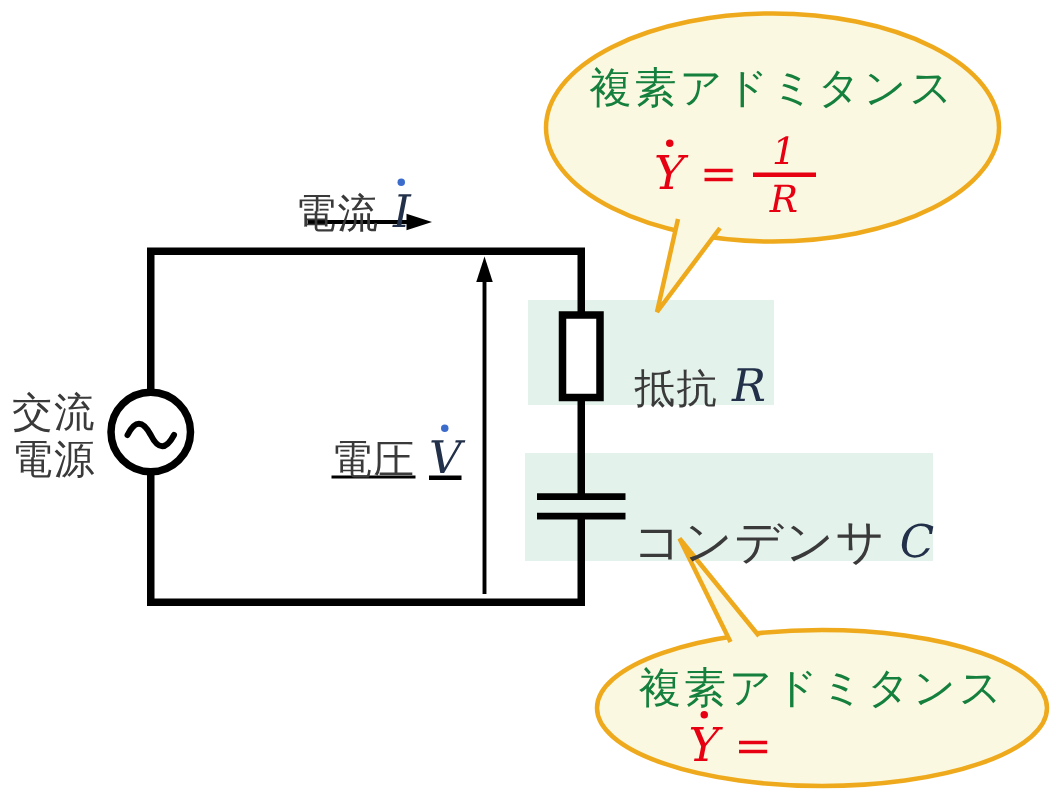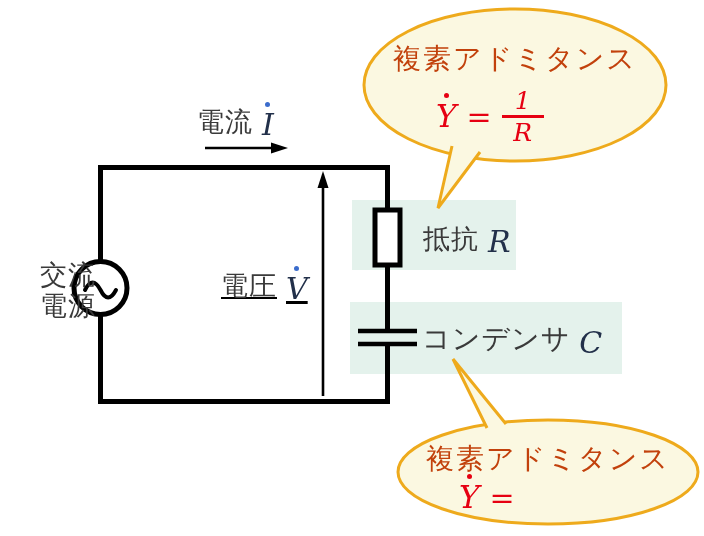--- a/index.html
+++ b/index.html
@@ -6,31 +6,31 @@
   #stage{
     position:relative;width:704px;height:536px;background:#ffffff;overflow:hidden;
     font-family:"Liberation Sans","DejaVu Sans",sans-serif;
   }
   
   .hl{position:absolute;background:#e4f2ec;}
   
   #draw{position:absolute;left:0;top:0;}
   
   .jp{color:#3a3a3a;font-size:27px;letter-spacing:1px;white-space:nowrap;}
-  .clabel{position:absolute;display:flex;align-items:flex-end;gap:9px;}
+  .clabel{position:absolute;display:flex;align-items:center;gap:9px;margin-top:20px;}
   .letter{
     font-family:"DejaVu Serif","Liberation Serif",serif;font-style:italic;
     color:#22304a;font-size:30px;line-height:1;
   }
   .ovr{display:inline-flex;flex-direction:column;align-items:center;margin-top:-8px;}
   .odot{width:5px;height:5px;border-radius:50%;background:#3b6ccc;margin-bottom:3px;}
   .srcblock{position:absolute;left:0;top:260px;width:72px;text-align:center;
-    color:#3a3a3a;font-size:27px;line-height:31px;letter-spacing:1px;margin-left:32px;}
+    color:#3a3a3a;font-size:27px;line-height:31px;letter-spacing:1px;}
   
-  .btitle{position:absolute;color:#c2410c;font-size:28px;letter-spacing:2px;
+  .btitle{position:absolute;color:#15803d;font-size:28px;letter-spacing:2px;
     text-align:center;white-space:nowrap;}
   .formula{position:absolute;display:flex;align-items:center;gap:10px;
     color:#e60012;font-family:"DejaVu Serif","Liberation Serif",serif;
     font-style:italic;font-size:30px;}
   .formula .letter{color:#e60012;font-size:31px;}
   .formula .odot{background:#e60012;}
   .frac{display:inline-flex;flex-direction:column;align-items:center;line-height:1;}
   .frac .num,.frac .den{font-size:25px;padding:2px 4px;}
   .frac .bar{width:42px;height:3px;background:#e60012;}
   .eq{font-style:normal;font-family:"DejaVu Serif","Liberation Serif",serif;}
@@ -92,21 +92,21 @@
       <span class="letter">V</span>
     </span>
   </div>
 
   <div class="clabel" style="left:423px;top:221px;">
     <span class="jp">抵抗</span>
     <span class="letter" style="margin-top:-2px;">R</span>
   </div>
 
   <div class="clabel" style="left:422px;top:320px;">
-    <span class="jp" style="font-size:28px;">コンデンサ</span>
+    <span class="jp" style="font-size:32px;">コンデンサ</span>
     <span class="letter" style="margin-top:-1px;">C</span>
   </div>
 
   <div class="btitle" style="left:375px;top:40px;width:280px;">複素アドミタンス</div>
   <div class="formula" style="left:436px;top:86px;">
     <span class="ovr">
       <span class="odot"></span>
       <span class="letter">Y</span>
     </span>
     <span class="eq">=</span>

